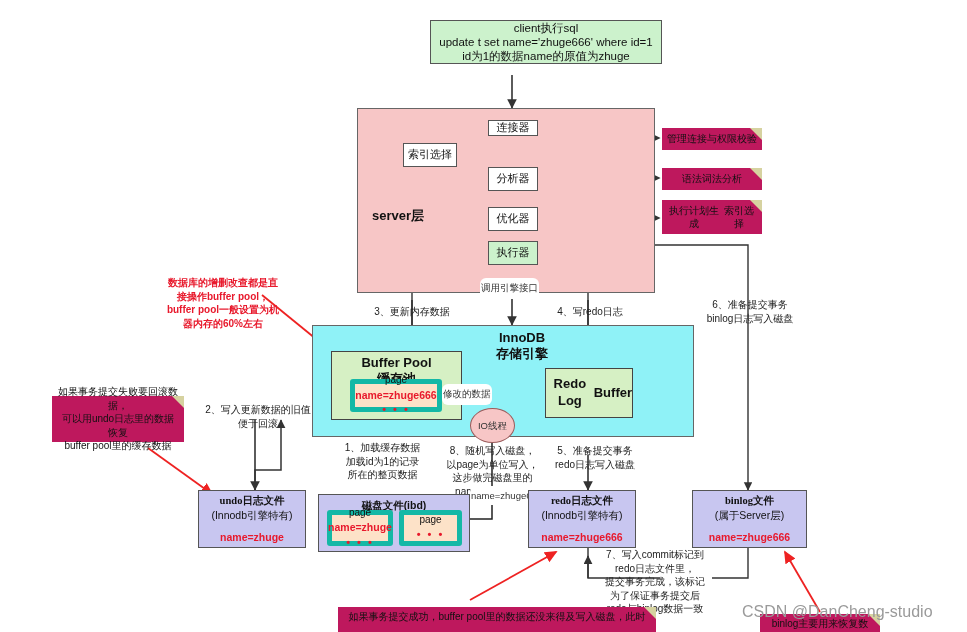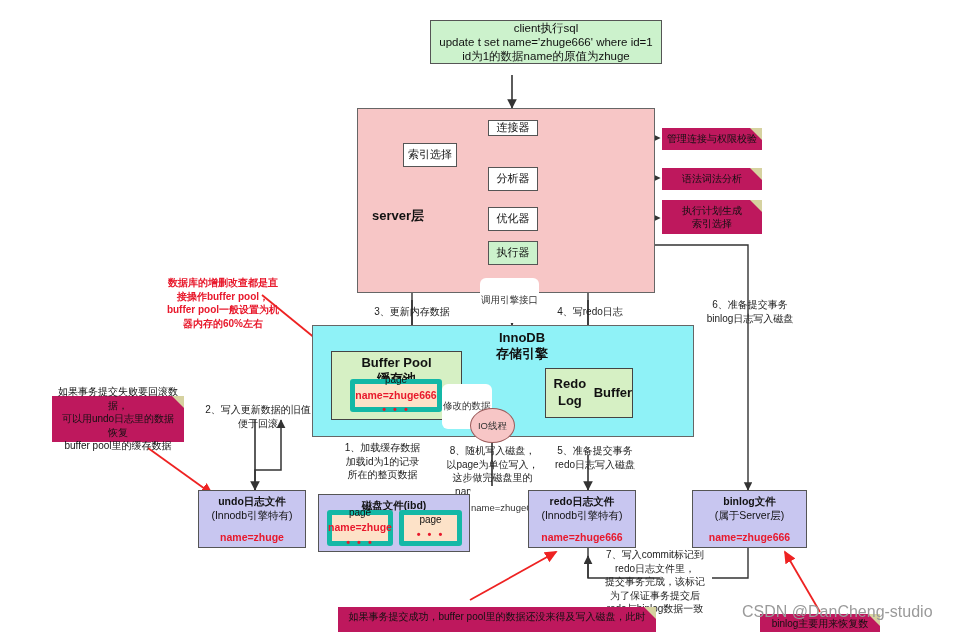--- a/index.html
+++ b/index.html
@@ -24,36 +24,36 @@
             flex-direction:column;justify-content:center;gap:2px;}
   .page-box .pl{color:#111;}
   .page-box .pv{color:#e8192c;font-weight:bold;font-size:10.5px;}
   .page-box .pd{color:#e8192c;font-weight:bold;letter-spacing:2px;font-size:11px;}
   .redo-buf{background:#d6f0c4;border:1px solid #444;font-weight:bold;font-size:13px;
             line-height:1.3;}
   .io-thread{background:#f7c6c6;border:1px solid #9a5b5b;border-radius:50%;
              font-size:9.5px;color:#333;}
   .purple-file{background:#c8c6f0;border:1px solid #555;flex-direction:column;
                justify-content:center;font-size:10.5px;line-height:1.35;}
-  .purple-file .t1{font-weight:bold;}
+  .purple-file .t1{font-weight:bold;font-family:Liberation Serif, serif;}
   .purple-file .t2{font-weight:normal;}
   .purple-file .val{color:#e8192c;font-weight:bold;margin-top:7px;}
   .disk-file{background:#c8c6f0;border:1px solid #555;}
   .disk-title{position:absolute;width:100%;text-align:center;font-size:10.5px;font-weight:bold;top:4px;}
 
   
   .note-yellow{position:absolute;background:#be185d;font-size:10px;line-height:1.35;
                text-align:center;display:flex;align-items:center;justify-content:center;padding:3px 5px;
                box-sizing:border-box;}
   .note-yellow .fold{position:absolute;right:0;top:0;width:12px;height:12px;
                background:#d6d2a0;clip-path:polygon(0 0,100% 0,100% 100%);}
   .step{position:absolute;font-size:10px;line-height:1.35;text-align:center;color:#222;}
   .red-note{position:absolute;font-size:10px;line-height:1.35;text-align:center;
             color:#e8192c;font-weight:bold;}
-  .label-sm{position:absolute;font-size:9.5px;background:#fff;padding:16px 1px;color:#333;border-radius:6px;}
+  .label-sm{position:absolute;font-size:9.5px;background:#fff;padding:4px 1px;color:#333;border-radius:6px;}
   .watermark{position:absolute;font-size:16px;color:#9a9a9a;}
 </style>
 </head>
 <body>
 
 <div id="canvas">
 
   <svg class="lines" viewBox="0 0 967 632">
     <defs>
       <marker id="ah" markerWidth="7" markerHeight="7" refX="5.5" refY="3" orient="auto">
@@ -127,21 +127,21 @@
   <div class="label-sm" style="left:480px;top:278px;">调用引擎接口</div>
 
   <div class="note-yellow" style="left:662px;top:128px;width:100px;height:22px;">
     <span class="fold"></span>
     <span>管理连接与权限校验</span>
   </div>
   <div class="note-yellow" style="left:662px;top:168px;width:100px;height:22px;">
     <span class="fold"></span>
     <span>语法词法分析</span>
   </div>
-  <div class="note-yellow" style="left:662px;top:200px;width:100px;height:34px;flex-direction:column;">
+  <div class="note-yellow" style="left:662px;top:200px;width:100px;height:34px;flex-direction:row;">
     <span class="fold"></span>
     <span>执行计划生成</span>
     <span>索引选择</span>
   </div>
 
   <div class="step" style="left:337px;top:305px;width:150px;">3、更新内存数据</div>
   <div class="step" style="left:520px;top:305px;width:140px;">4、写redo日志</div>
   <div class="step" style="left:680px;top:298px;width:140px;white-space:pre-line;">6、准备提交事务
 binlog日志写入磁盘</div>
 

